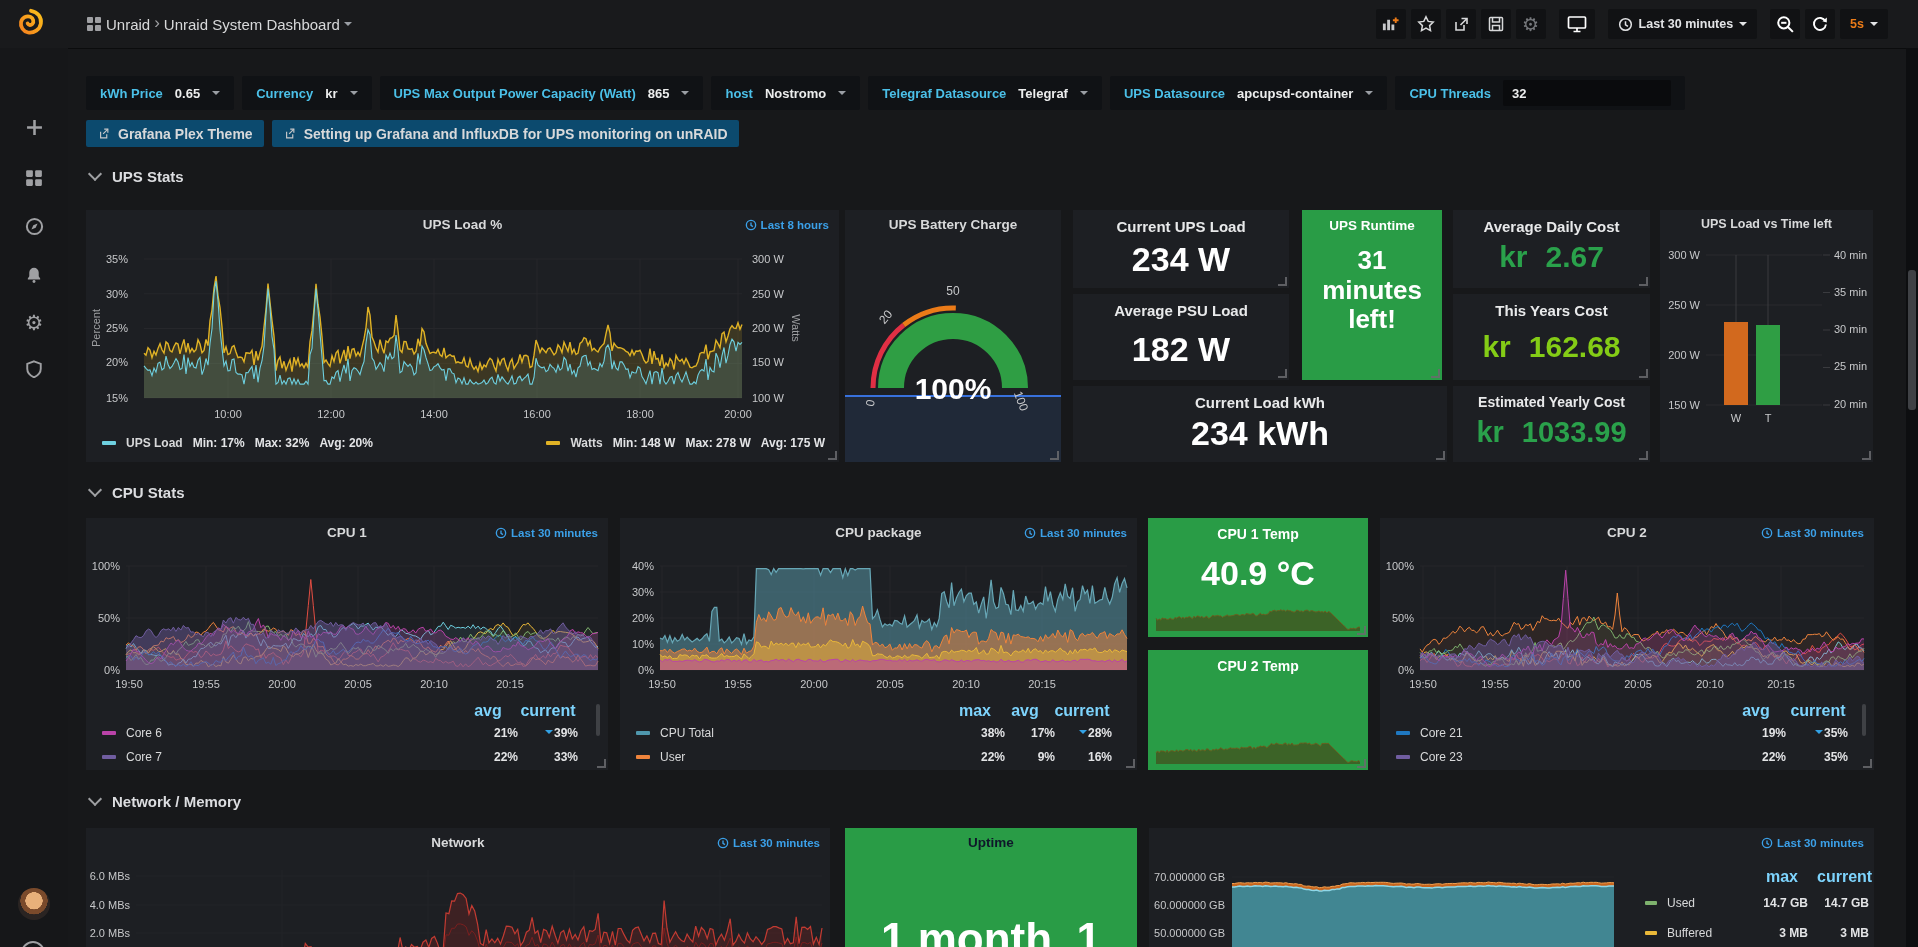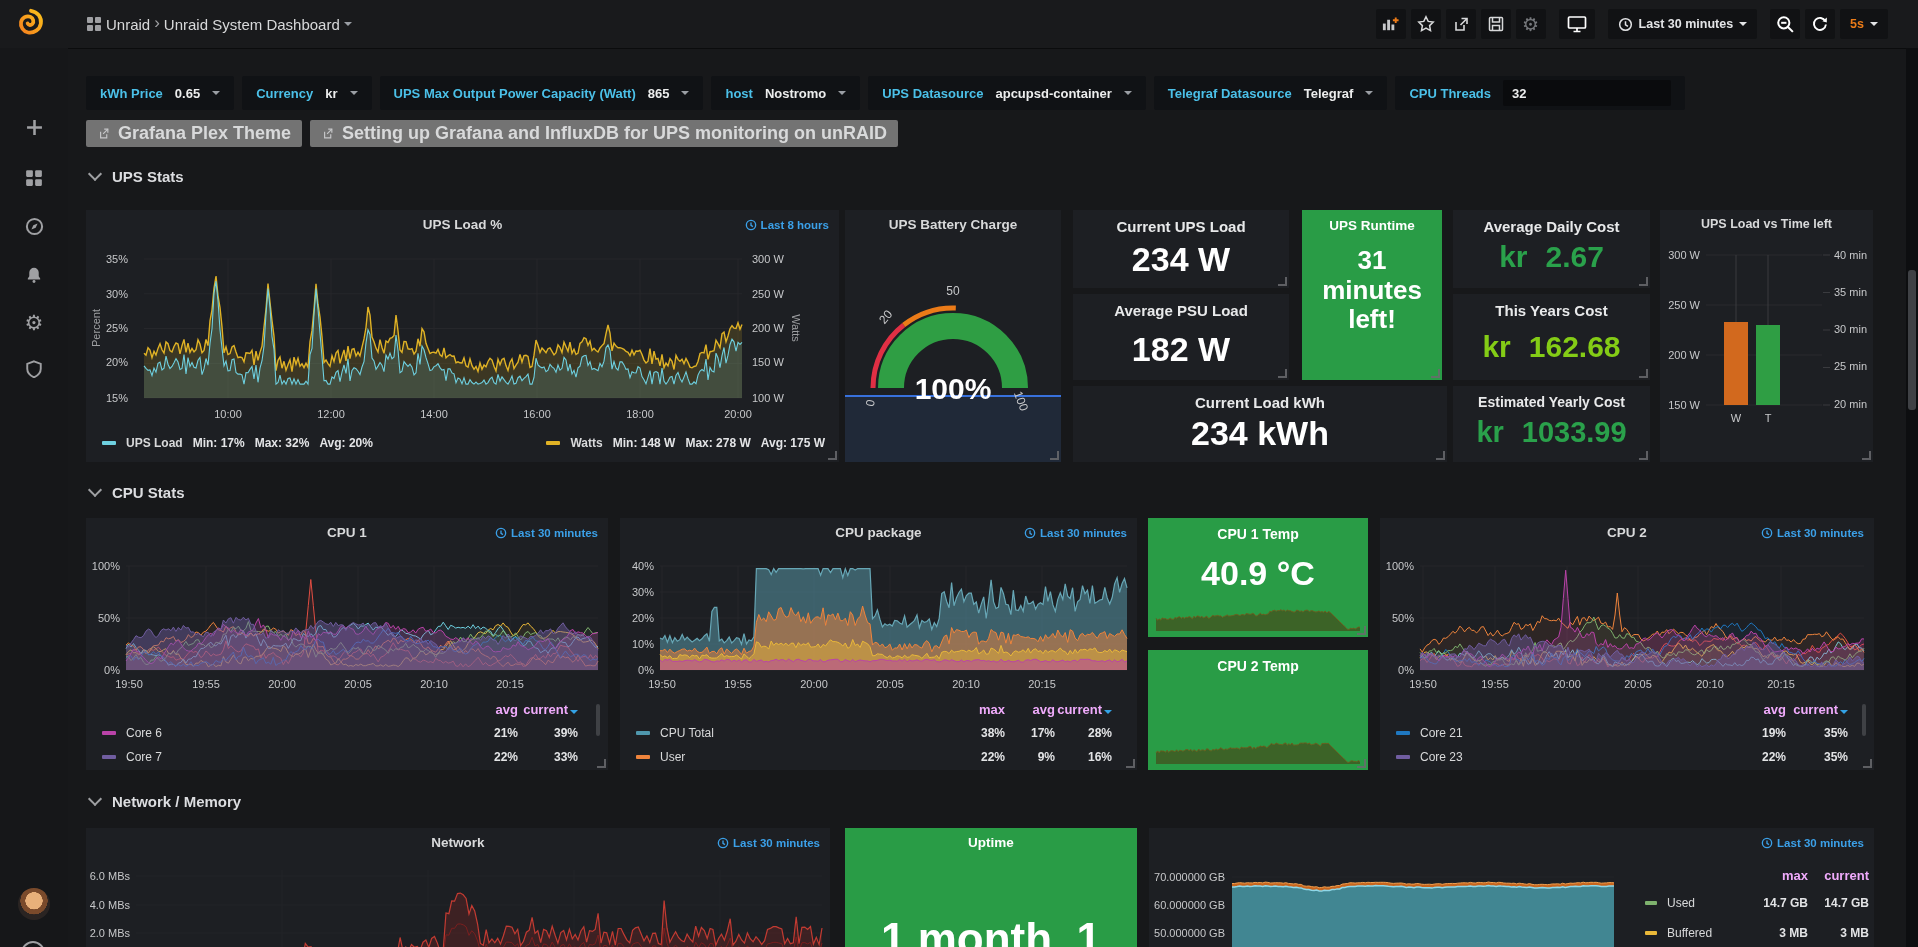--- a/index.html
+++ b/index.html
@@ -25,38 +25,38 @@
           background:radial-gradient(circle at 50% 40%,#e8b07a 0 34%,#7a4a2b 35% 54%,#2a2422 55%)}
   .help{position:absolute;left:21px;top:893px;width:24px;height:24px;border:2px solid #9fa0a3;border-radius:50%;
         display:flex;align-items:center;justify-content:center;font-size:14px;font-weight:bold;color:#9fa0a3;box-sizing:border-box}
   
   .var-row{position:absolute;left:86px;top:76px;display:flex;gap:8px}
   .vbox{height:34px;background:#101215;border-radius:2px;display:flex;align-items:center;gap:12px;padding:0 14px;white-space:nowrap}
   .vlabel{color:#4bc0e8;font-weight:bold;font-size:13px}
   .vvalue{color:#eceded;font-weight:bold;font-size:13px}
   .vinput{width:150px;height:26px;background:#0a0b0d;border-radius:2px;display:flex;align-items:center;padding:0 9px;color:#eceded;font-weight:bold}
   .links-row{position:absolute;left:86px;top:120px;display:flex;gap:8px}
-  .pill{height:27px;background:#737373;border-radius:2px;display:flex;align-items:center;gap:8px;padding:0 11px;
-        font-size:18px;font-weight:bold;color:#d8d9da;white-space:nowrap}
+  .pill{height:27px;background:#0c4a6e;border-radius:2px;display:flex;align-items:center;gap:8px;padding:0 11px;
+        font-size:14px;font-weight:bold;color:#d8d9da;white-space:nowrap}
   
   .sec{position:absolute;display:flex;align-items:center;gap:12px;font-size:15px;font-weight:bold;color:#dcdde0}
   .chev{width:8px;height:8px;border-right:2px solid #9fa0a3;border-bottom:2px solid #9fa0a3;transform:rotate(45deg);margin-top:-5px}
   
   .panel{position:absolute;background:#1d1f23}
   .panel.green{background:#299c46}
   .p-title{position:absolute;top:7px;left:30px;right:30px;text-align:center;font-size:13.5px;font-weight:bold;color:#d8d9da;white-space:nowrap}
-  .green .p-title{color:#ffffff}
+  .green .p-title{color:#0f172a}
   .t-link{position:absolute;top:9px;right:10px;display:flex;align-items:center;gap:4px;font-size:11.5px;font-weight:bold;color:#3ba0e8;white-space:nowrap}
   .yt{position:absolute;font-size:11px;color:#c7c8ca;text-align:right;width:40px;white-space:nowrap}
   .ytl{text-align:left}
   .xt{position:absolute;font-size:11px;color:#c7c8ca;width:44px;text-align:center;white-space:nowrap}
   .axlab{position:absolute;font-size:11px;color:#9fa0a3;width:76px;text-align:center}
   .leg{position:absolute;display:flex;align-items:center;gap:10px;font-size:12px;color:#d8d9da;white-space:nowrap}
   .sw{width:14px;height:4px;border-radius:1px;flex:none}
-  .lgh{position:absolute;font-size:13px;font-weight:bold;color:#f0abfc;text-align:right;width:60px}
+  .lgh{position:absolute;font-size:16px;font-weight:bold;color:#7dd3fc;text-align:center;width:60px}
   .lgv{position:absolute;font-size:12px;font-weight:bold;color:#e3e4e6;text-align:right;width:60px}
   .sort-caret{width:0;height:0;border-left:4px solid transparent;border-right:4px solid transparent;border-top:4px solid #33a2e5;display:inline-block;margin-left:2px}
   .stat-t{position:absolute;top:8px;left:6px;right:6px;text-align:center;font-weight:bold;font-size:15px;color:#e8e9ea;white-space:nowrap}
   .green .stat-t{color:#fff}
   .stat-v{position:absolute;left:0;right:0;text-align:center;font-weight:bold;font-size:34px;color:#fff;white-space:nowrap}
   .c-green{color:#2aa14b}.c-red{color:#84cc16}
   .pv-num{margin-left:18px}
   .rt-v{position:absolute;left:8px;right:8px;top:36px;text-align:center;font-size:26px;line-height:1.14;font-weight:bold;color:#fff}
   .up-v{position:absolute;left:0;right:0;top:86px;text-align:center;font-size:44px;font-weight:bold;color:#fff;white-space:nowrap}
   .gtick{position:absolute;font-size:12px;color:#c7c8ca}
@@ -218,27 +218,27 @@
     <span class="vlabel">UPS Max Output Power Capacity (Watt)</span>
     <span class="vvalue">865</span>
     <span class="caret-dn"></span>
   </div>
   <div class="vbox">
     <span class="vlabel">host</span>
     <span class="vvalue">Nostromo</span>
     <span class="caret-dn"></span>
   </div>
   <div class="vbox">
+    <span class="vlabel">Telegraf Datasource</span>
+    <span class="vvalue">Telegraf</span>
+    <span class="caret-dn"></span>
+  </div>
+  <div class="vbox">
     <span class="vlabel">UPS Datasource</span>
     <span class="vvalue">apcupsd-container</span>
-    <span class="caret-dn"></span>
-  </div>
-  <div class="vbox">
-    <span class="vlabel">Telegraf Datasource</span>
-    <span class="vvalue">Telegraf</span>
     <span class="caret-dn"></span>
   </div>
   <div class="vbox">
     <span class="vlabel">CPU Threads</span>
     <span class="vinput">32</span>
   </div>
 </div>
 
 <div class="links-row">
   <div class="pill">

